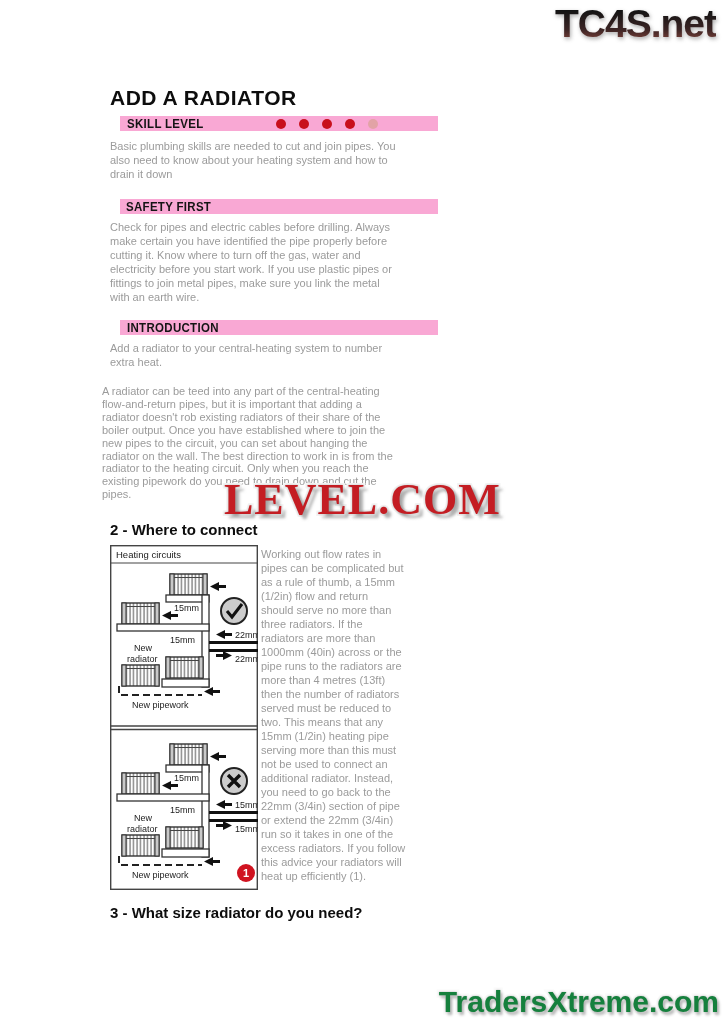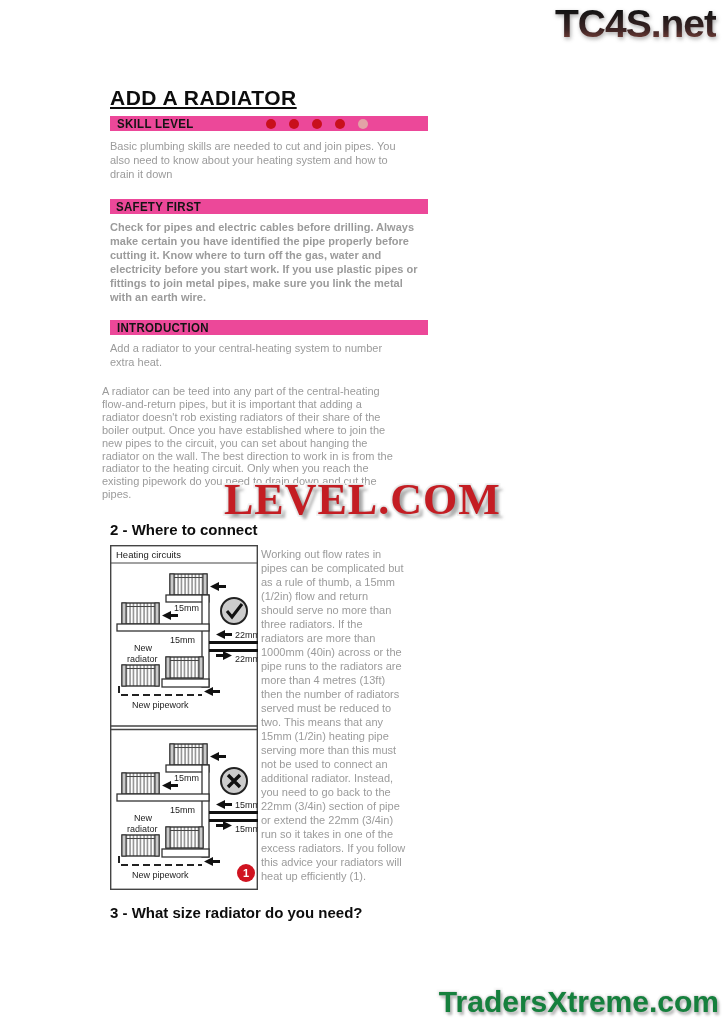--- a/index.html
+++ b/index.html
@@ -12,34 +12,34 @@
 
   
   .tc4s {
     top:2px; right:8px; font-size:39px; font-weight:800; letter-spacing:-1px;
     background:linear-gradient(180deg,#141414 20%,#3a2424 62%,#7a4038 88%,#a06a58 100%);
     -webkit-background-clip:text; background-clip:text; color:transparent;
     filter:drop-shadow(1px 2px 2px rgba(160,160,160,0.9));
   }
 
   
-  .title { left:110px; top:86px; font-size:21px; font-weight:800; letter-spacing:0.5px; color:#0d0d0d;text-decoration:underline; }
+  .title { left:110px; top:86px; font-size:21px; font-weight:800; letter-spacing:0.5px; color:#0d0d0d; }
   .bar {
-    left:110px; width:318px; height:15px; background:#ec4899;
+    left:120px; width:318px; height:15px; background:#f9a8d4;
     display:flex; align-items:center; padding:0 7px;gap:12px;
   }
   .bar-label { font-size:11.5px; font-weight:800; color:#141414; letter-spacing:0.3px; transform:scaleY(1.08); }
   .dots { display:flex; gap:13px; margin-left:60px; align-items:center; }
   .dot { width:10px; height:10px; border-radius:50%; }
   .dot.filled { background:#c8101c; }
   .dot.light  { background:#e2a3a6; }
 
   .body-text { color:#9b9b9b; font-size:11px; line-height:14px; white-space:pre-line; }
   .p-skill  { left:110px; top:139px; width:330px; }
-  .p-safety { left:110px; top:220px; width:330px;font-weight:bold; }
+  .p-safety { left:110px; top:220px; width:330px; }
   .p-intro1 { left:110px; top:341px; width:330px; }
   .p-intro2 { left:102px; top:385px; width:335px; line-height:12.9px; }
 
   .h2 { left:110px; top:521px; font-size:15px; font-weight:800; color:#0d0d0d; }
   .h3 { left:110px; top:904px; font-size:15px; font-weight:800; color:#0d0d0d; }
 
   
   .dlsub {
     left:224px; top:474px; z-index:6;
     font-family:"Liberation Serif", serif; font-size:44px; font-weight:800; letter-spacing:1px;

